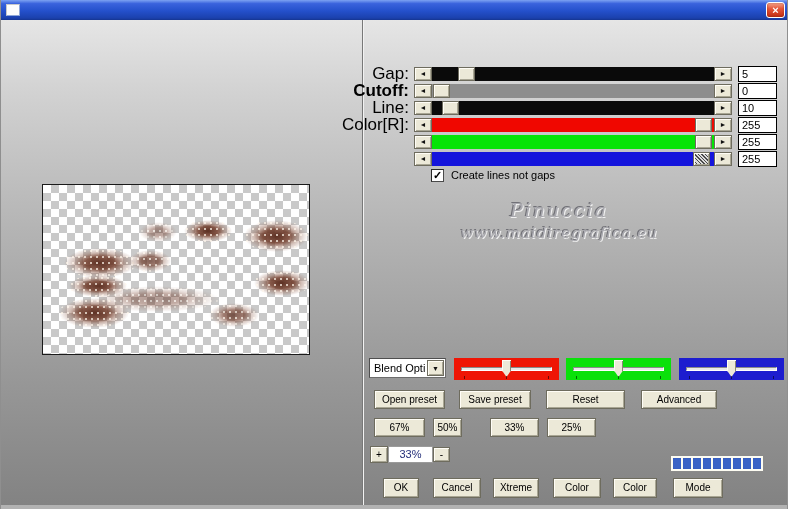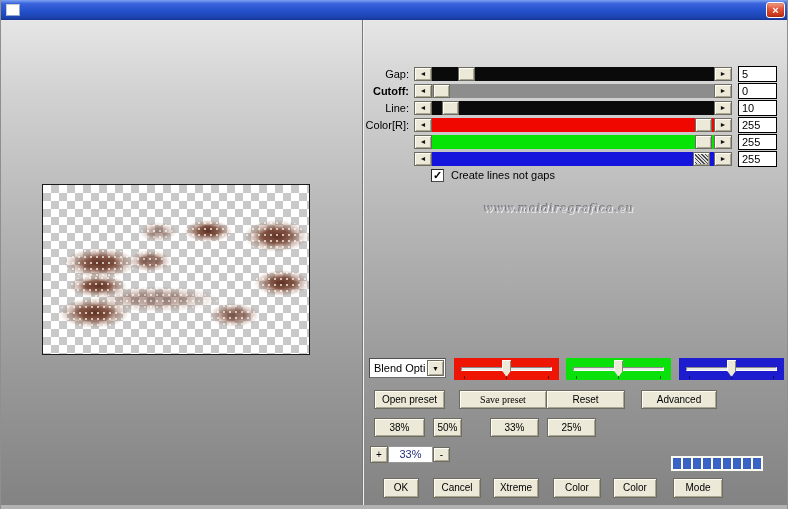--- a/index.html
+++ b/index.html
@@ -43,21 +43,21 @@
   }
   .mini-btn {
     background:#ece9d8; border:1px solid #6e6c5e;
     box-shadow:inset 1px 1px 0 #fffdf6, inset -1px -1px 0 #a9a694;
     text-align:center; cursor:pointer; font-size:7px; line-height:12px; color:#111;
   }
   .valuebox {
     position:absolute; left:737px; width:39px; height:16px; background:#fff;
     border:1px solid #000; padding:1px 0 0 3px; font-size:11px; line-height:13px;
   }
-  .sl-label { position:absolute; left:328px; width:80px; text-align:right; font-size:11px; line-height:14px; }
+  .sl-label { position:absolute; left:328px; width:80px; text-align:right; font-size:17px; line-height:14px; }
   .sl-larrow { position:absolute; left:413px; width:18px; height:14px; }
   .sl-rarrow { position:absolute; left:713px; width:18px; height:14px; }
   .sl-track { position:absolute; left:431px; width:282px; height:14px; }
   .track-black { background:#0a0a0a; } .track-gray { background:#8d8d8d; }
   .track-red { background:#f00700; } .track-green { background:#06e406; } .track-blue { background:#1414dc; }
   .sl-thumb {
     position:absolute; top:0; width:17px; height:14px; background:#ece9d8;
     border:1px solid #6e6c5e; box-shadow:inset 1px 1px 0 #fffdf6, inset -1px -1px 0 #a9a694; cursor:pointer;
   }
   .sl-thumb.hatched { background:repeating-linear-gradient(45deg,#4a4a4a 0 1px,#dcdcdc 1px 2.5px); }
@@ -78,21 +78,21 @@
     position:absolute; left:430px; top:169px; width:13px; height:13px; background:#fff;
     border:1px solid #4a4a4a; border-top-color:#2a2a2a; border-left-color:#2a2a2a;
     font-size:11px; line-height:11px; text-align:center; font-weight:bold; cursor:pointer;
   }
   #checkbox-label { position:absolute; left:450px; top:169px; font-size:11px; }
   
   #watermark { position:absolute; left:363px; top:199px; width:390px; text-align:center;
     font-family:"DejaVu Serif", serif; font-style:italic; color:#a9a9af; }
   #watermark .wm-title { font-size:19px; letter-spacing:2px;
     text-shadow:1px 1px 0 rgba(255,255,255,.8), -1px -1px 0 rgba(105,105,112,.9); }
-  #watermark .wm-sub { font-size:11px; letter-spacing:1px; margin-top:3px;
+  #watermark .wm-sub { font-size:15px; letter-spacing:1px; margin-top:3px;
     text-shadow:1px 1px 0 rgba(255,255,255,.8), -1px -1px 0 rgba(105,105,112,.9); }
   
   #preview {
     position:absolute; left:41px; top:184px; width:268px; height:171px;
     border:1px solid #1a1a1a; background-color:#fff;
     background-image:
       linear-gradient(45deg,#c9c9c9 25%,transparent 25%,transparent 75%,#c9c9c9 75%),
       linear-gradient(45deg,#c9c9c9 25%,transparent 25%,transparent 75%,#c9c9c9 75%);
     background-size:16px 16px; background-position:0 0,8px 8px;
     overflow:hidden;
@@ -194,20 +194,21 @@
   <div class="sl-track track-blue" style="top:152px;">
     <div class="sl-thumb hatched" style="left:261px;"></div>
   </div>
   <div class="mini-btn sl-rarrow" style="top:152px;">►</div>
   <div class="valuebox" style="top:151px;">255</div>
 
   <div id="checkbox-box">✓</div>
   <div id="checkbox-label">Create lines not gaps</div>
 
   <div id="watermark">
+    <div class="wm-title">Pinuccia</div>
     <div class="wm-sub">www.maidiregrafica.eu</div>
   </div>
 
   <div class="combo" style="left:368px; top:358px; width:77px;">
     <div class="combo-text">Blend Optio</div>
     <div class="combo-arrow">▼</div>
   </div>
 
   <div class="trackbar tb-red" style="left:453px;">
     <div class="tb-groove"></div>
@@ -225,25 +226,25 @@
   </div>
   <div class="trackbar tb-blue" style="left:678px;">
     <div class="tb-groove"></div>
     <div class="tb-thumb"></div>
     <div class="tb-tick" style="left:10px;"></div>
     <div class="tb-tick" style="left:52px;"></div>
     <div class="tb-tick" style="right:10px;"></div>
   </div>
 
   <div class="btn" style="left:373px; top:390px; width:71px; height:19px;">Open preset</div>
-  <div class="btn" style="left:458px; top:390px; width:88px; height:19px;font-family:Liberation Serif, serif;">Save preset</div>
+  <div class="btn" style="left:458px; top:390px; width:72px; height:19px;">Save preset</div>
   <div class="btn" style="left:545px; top:390px; width:79px; height:19px;">Reset</div>
   <div class="btn" style="left:640px; top:390px; width:76px; height:19px;">Advanced</div>
 
-  <div class="btn" style="left:373px; top:418px; width:51px; height:19px;">38%</div>
+  <div class="btn" style="left:373px; top:418px; width:51px; height:19px;">67%</div>
   <div class="btn" style="left:432px; top:418px; width:29px; height:19px;">50%</div>
   <div class="btn" style="left:489px; top:418px; width:49px; height:19px;">33%</div>
   <div class="btn" style="left:546px; top:418px; width:49px; height:19px;">25%</div>
 
   <div class="btn" style="left:369px; top:446px; width:18px; height:17px; line-height:15px;">+</div>
   <div id="stepper-value">33%</div>
   <div class="btn" style="left:432px; top:447px; width:17px; height:15px; line-height:13px;">-</div>
 
   <div id="progress">
     <div class="seg"></div>

